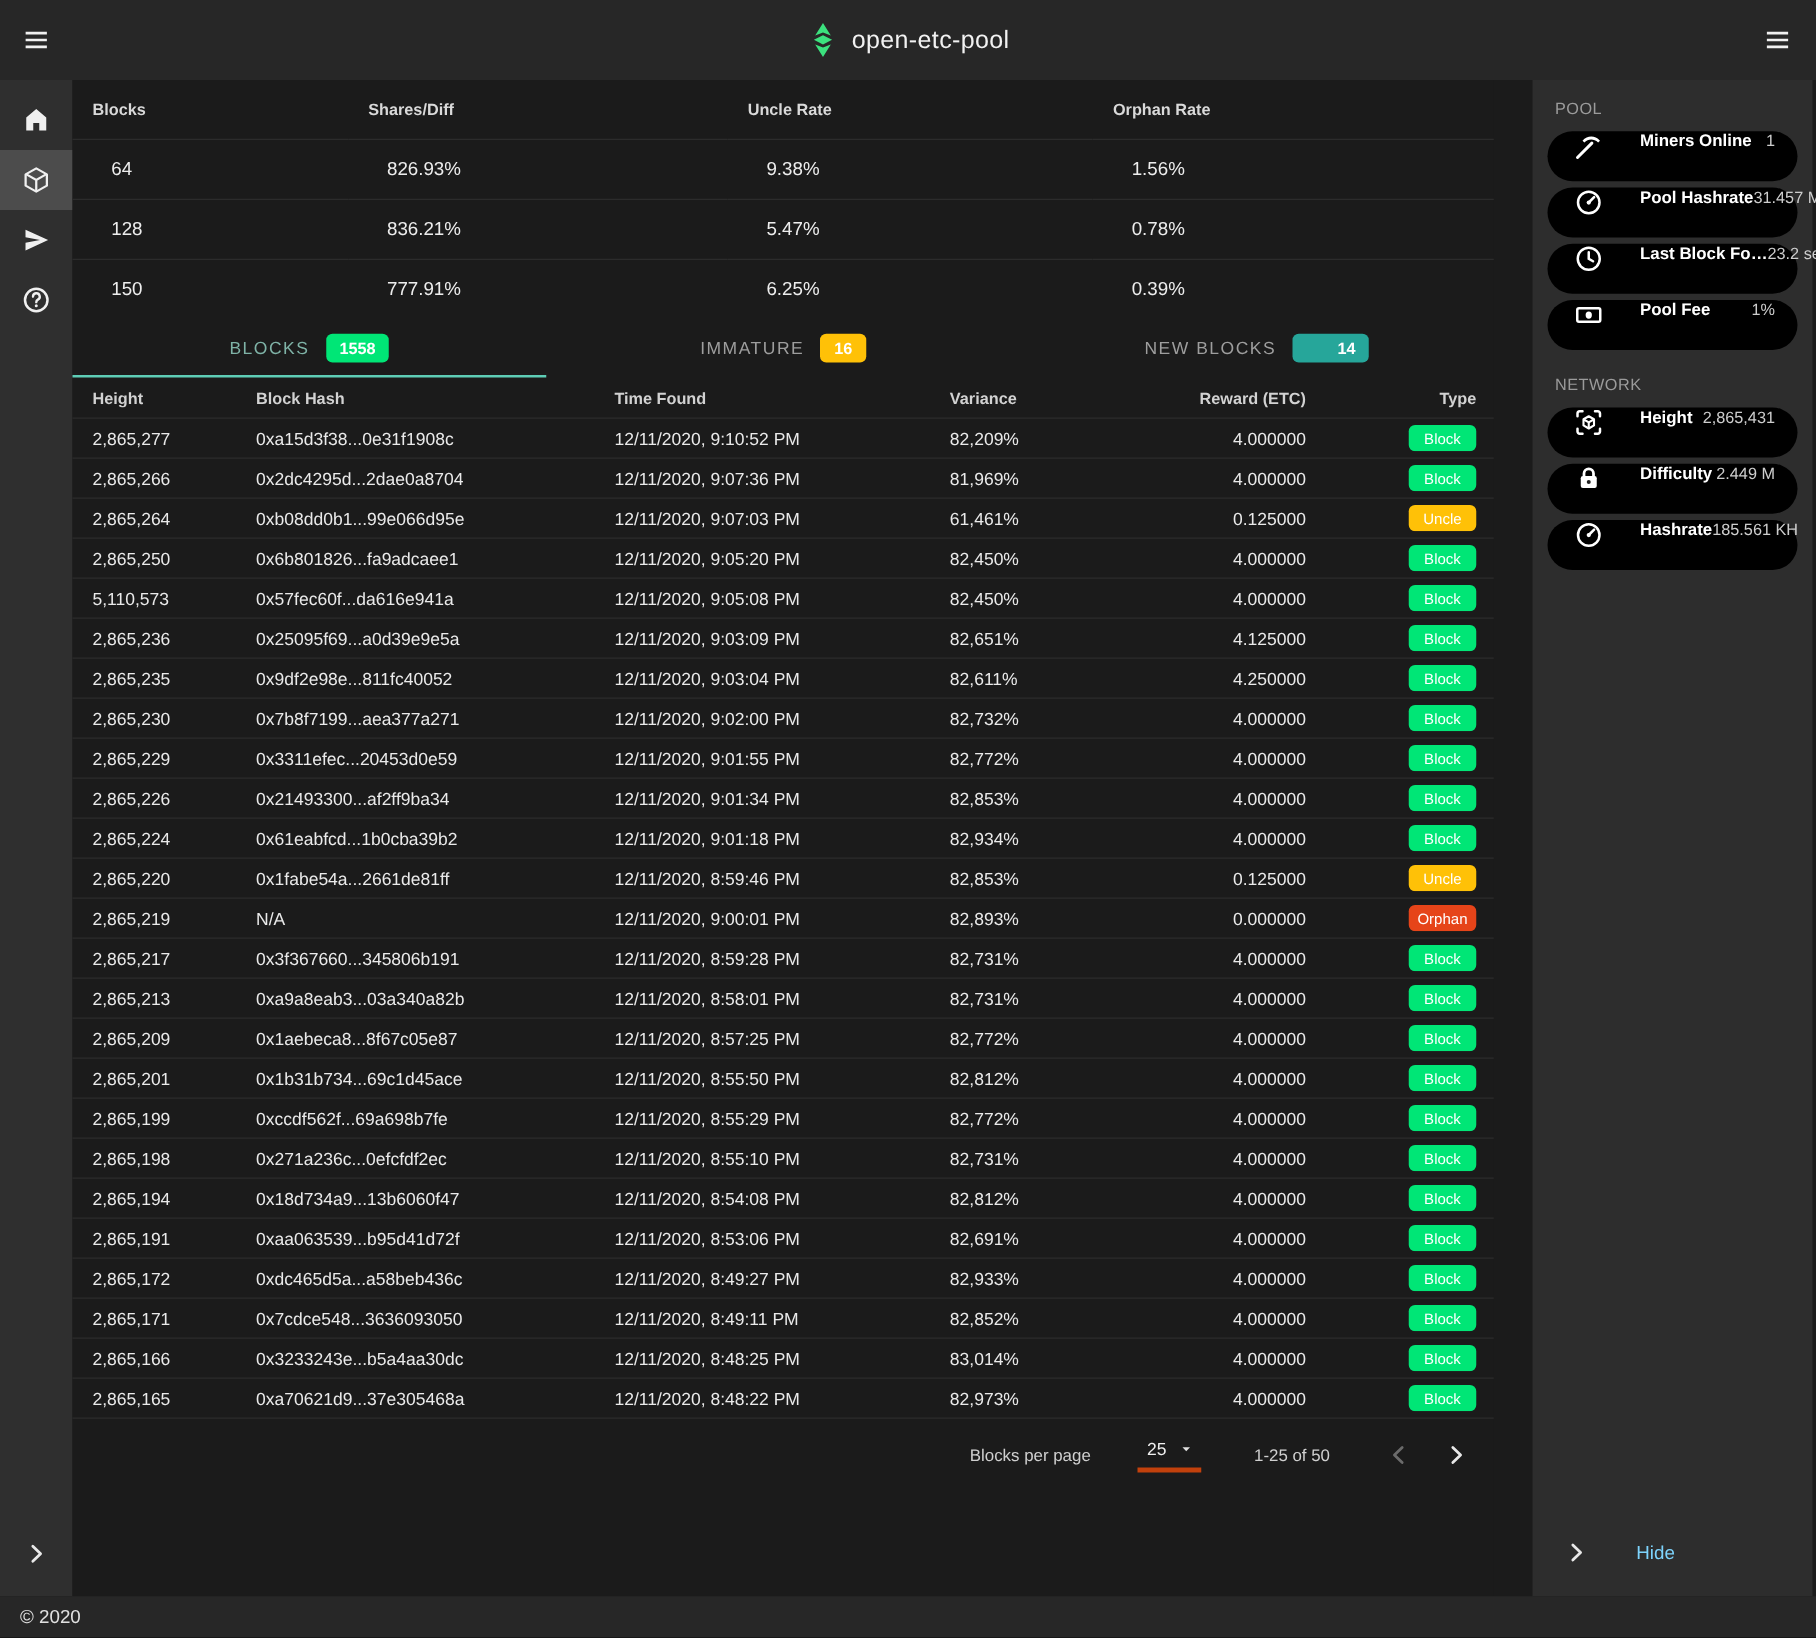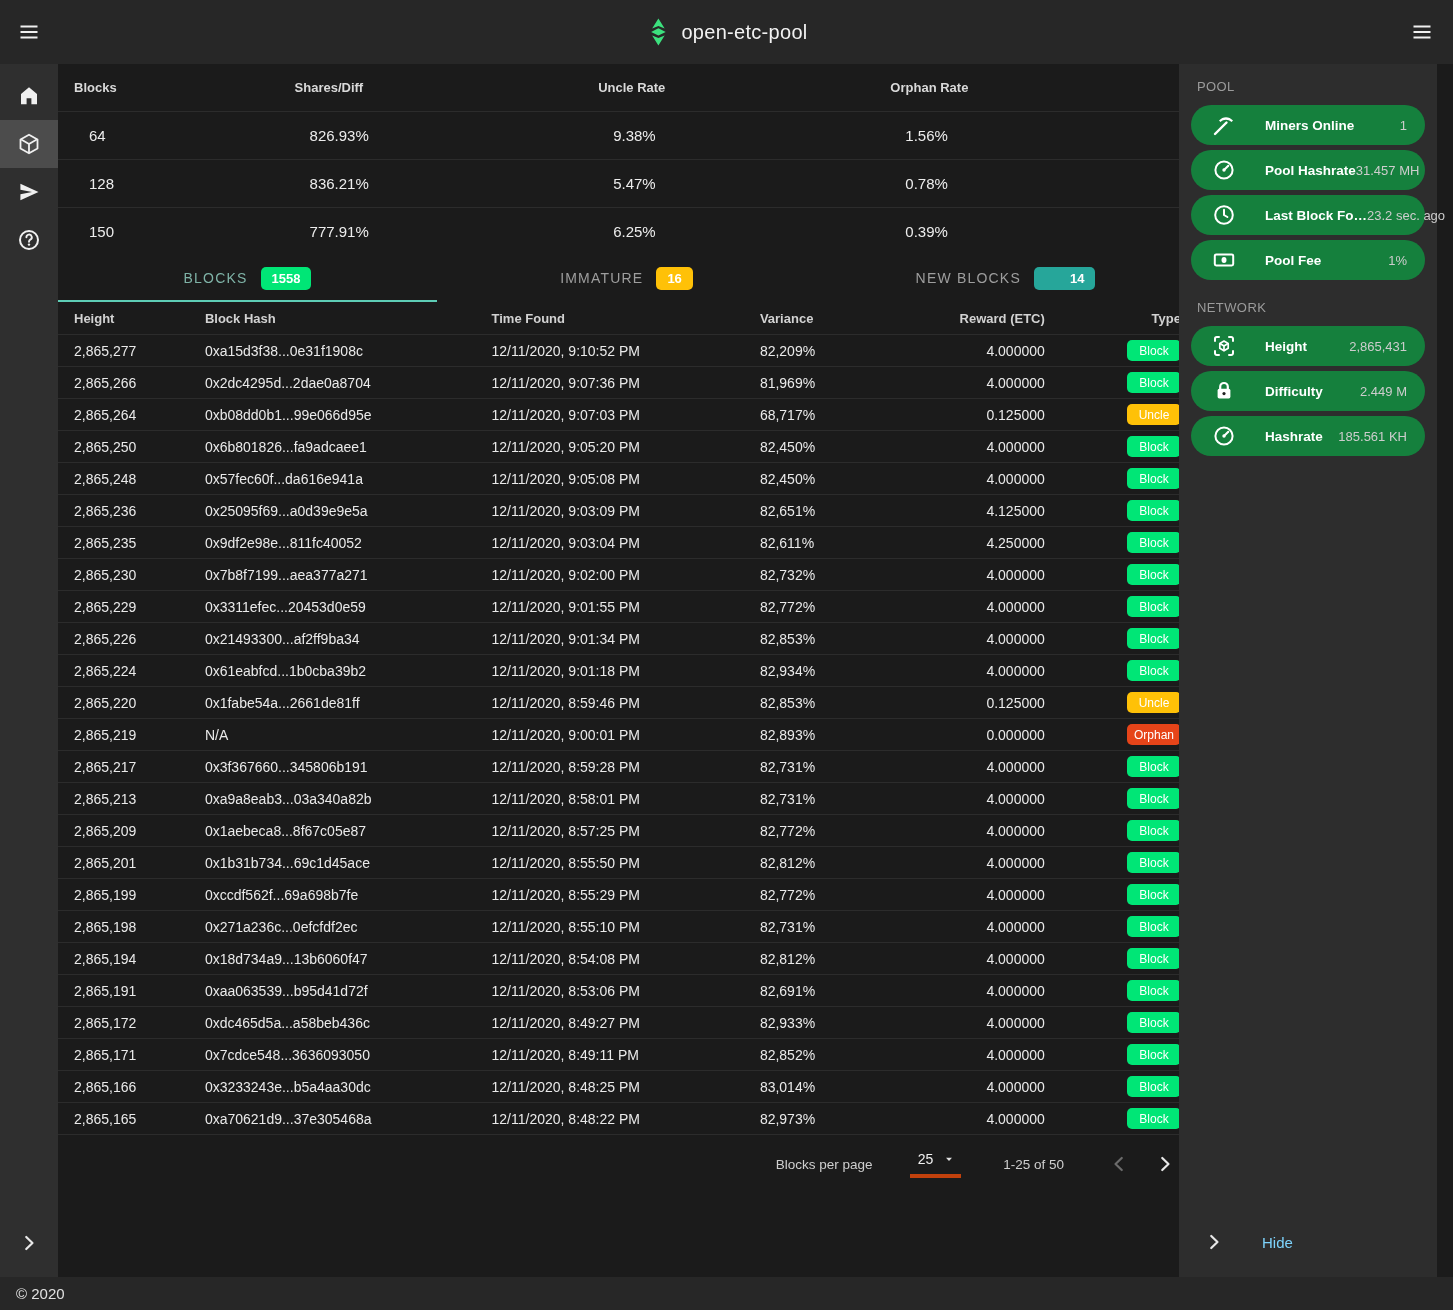--- a/index.html
+++ b/index.html
@@ -31,27 +31,27 @@
   
   .left-sidebar {
     position:absolute; top:64px; bottom:33px; left:0; width:58px;
     background:#2f2f2f; padding-top:8px;
   }
   .nav-item { width:58px; height:48px; display:flex; align-items:center; justify-content:center; cursor:pointer; }
   .nav-item.active { background:#4c4c4c; }
   .sidebar-expand { position:absolute; bottom:20px; left:0; width:58px; height:28px; display:flex; align-items:center; justify-content:center; cursor:pointer; }
   
   .right-sidebar {
-    position:absolute; top:64px; bottom:33px; right:16px; width:258px;
+    position:absolute; top:64px; bottom:33px; right:3px; width:224px;
     background:#2d2d2d;
   }
   .section-title { color:#9b9b9b; font-size:13px; padding:15px 18px 11px; letter-spacing:0.4px; }
   .stat-pill {
-    background:#15803d; border-radius:20px; height:40px;
-    margin:0 12px 5px; display:flex; align-items:center;
+    background:#000000; border-radius:20px; height:40px;
+    margin:0 12px 5px; display:flex; 
     padding:0 18px 0 21px;
   }
   .stat-pill .icon { width:24px; height:24px; flex:0 0 24px; }
   .stat-label { color:#ffffff; font-weight:bold; font-size:13.5px; margin-left:29px; white-space:nowrap; }
   .stat-value { color:#cdcdcd; font-size:13px; margin-left:auto; white-space:nowrap; text-align:right; }
   .hide-row { position:absolute; bottom:20px; left:0; right:0; height:30px; display:flex; align-items:center; padding-left:24px; cursor:pointer; }
   .hide-row .label { color:#7dd3fc; font-size:15px; margin-left:37px; }
   
   .content { position:absolute; top:64px; bottom:33px; left:58px; right:258px; background:#1b1b1b; }
   
@@ -220,34 +220,34 @@
           <div class="bcell c1">0x2dc4295d...2dae0a8704</div>
           <div class="bcell c2">12/11/2020, 9:07:36 PM</div>
           <div class="bcell c3">81,969%</div>
           <div class="bcell c4">4.000000</div>
           <div class="bcell c5"><span class="type-badge" style="background: rgb(0, 230, 118);">Block</span></div>
         </div>
         <div class="bgrid row">
           <div class="bcell c0">2,865,264</div>
           <div class="bcell c1">0xb08dd0b1...99e066d95e</div>
           <div class="bcell c2">12/11/2020, 9:07:03 PM</div>
-          <div class="bcell c3">68,717%</div>
+          <div class="bcell c3">61,461%</div>
           <div class="bcell c4">0.125000</div>
           <div class="bcell c5"><span class="type-badge" style="background: rgb(255, 193, 7);">Uncle</span></div>
         </div>
         <div class="bgrid row">
           <div class="bcell c0">2,865,250</div>
           <div class="bcell c1">0x6b801826...fa9adcaee1</div>
           <div class="bcell c2">12/11/2020, 9:05:20 PM</div>
           <div class="bcell c3">82,450%</div>
           <div class="bcell c4">4.000000</div>
           <div class="bcell c5"><span class="type-badge" style="background: rgb(0, 230, 118);">Block</span></div>
         </div>
         <div class="bgrid row">
-          <div class="bcell c0">2,865,248</div>
+          <div class="bcell c0">5,110,573</div>
           <div class="bcell c1">0x57fec60f...da616e941a</div>
           <div class="bcell c2">12/11/2020, 9:05:08 PM</div>
           <div class="bcell c3">82,450%</div>
           <div class="bcell c4">4.000000</div>
           <div class="bcell c5"><span class="type-badge" style="background: rgb(0, 230, 118);">Block</span></div>
         </div>
         <div class="bgrid row">
           <div class="bcell c0">2,865,236</div>
           <div class="bcell c1">0x25095f69...a0d39e9e5a</div>
           <div class="bcell c2">12/11/2020, 9:03:09 PM</div>

